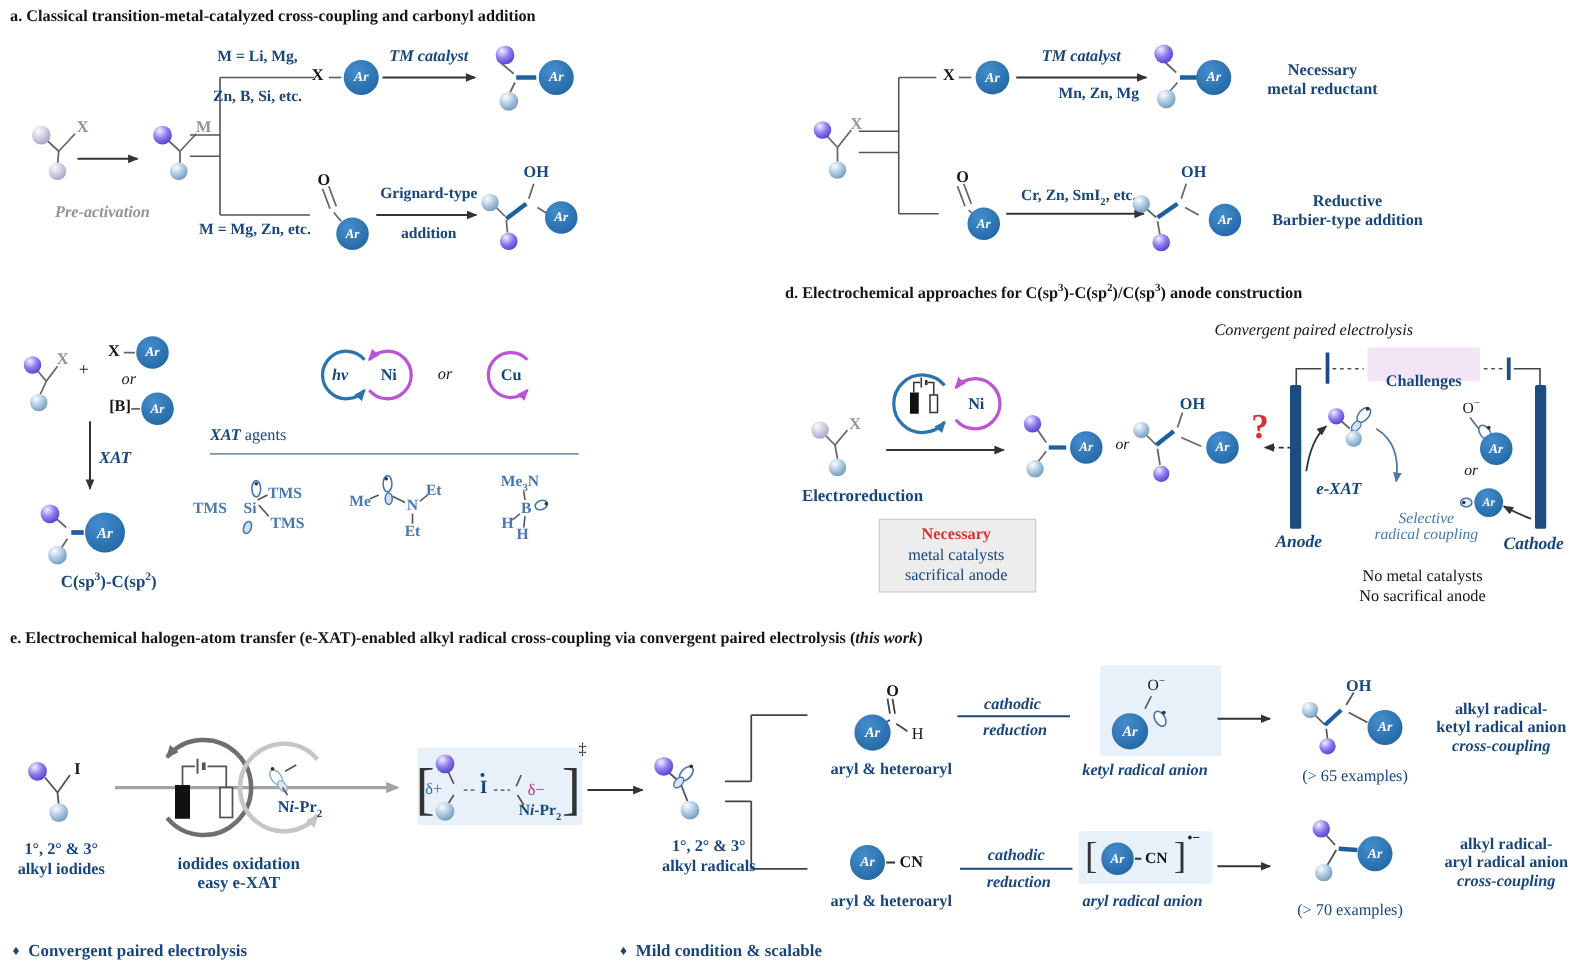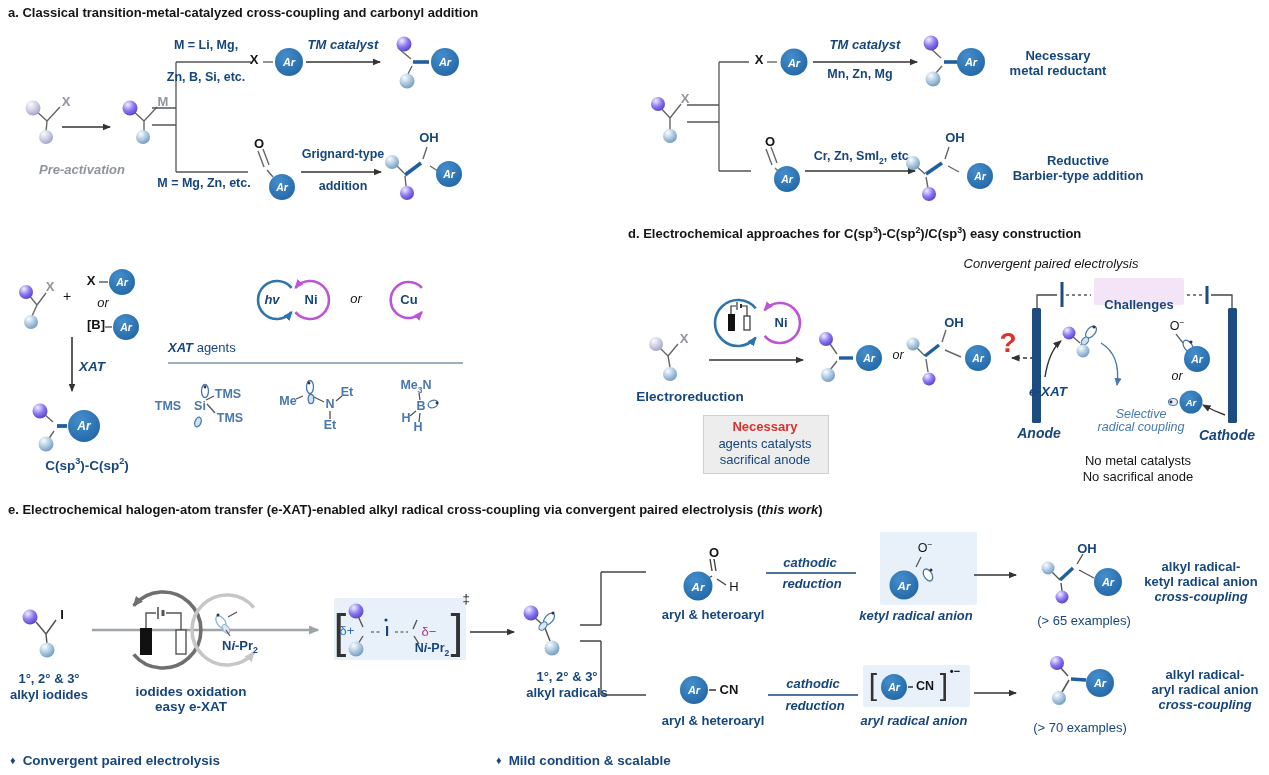--- a/index.html
+++ b/index.html
@@ -1,16 +1,16 @@
 <!DOCTYPE html>
 <html><head>
 <meta charset="utf-8">
 <style>
   body{margin:0}
-  #cv{position:relative;width:1269px;height:775px;background:#fff;overflow:hidden;font-family:Liberation Sans, sans-serif}
+  #cv{position:relative;width:1269px;height:775px;background:#fff;overflow:hidden;font-family:Liberation Serif, serif}
   .p{position:absolute}
   svg.ly{position:absolute;left:0;top:0;overflow:visible}
   .t{position:absolute;white-space:nowrap;transform:translate(-50%,-50%);line-height:1.1}
   .tl{position:absolute;white-space:nowrap;line-height:1.15}
   .b{font-weight:700}.i{font-style:italic}
   .navy{color:#17467c}.blk{color:#151515}.gy{color:#8f959c}.rd{color:#d8322e}
   .stl{color:#4878ad}.mg{color:#b03090}.dbl{color:#2f6db5}.f11{font-size:11px}.f125{font-size:12.5px}
   .f13{font-size:13px}.f135{font-size:13.5px}.f14{font-size:14px}.f15{font-size:15px}
   .f28{font-size:28px}.f30{font-size:30px}
   .ttl{font-size:13px;font-weight:700;color:#151515}
@@ -127,21 +127,21 @@
       <path d="M314,62 L328,62"></path>
           <path d="M296,174 L312,163"></path>
     </g>
   </svg>
   <div class="sph v" style="left:28px;top:104px;width:14px;height:14px"></div>
   <div class="sph s" style="left:40px;top:136px;width:14px;height:14px"></div>
   <div class="t gy b f13" style="left:55px;top:99px">X</div>
   <div class="t blk b f13" style="left:129px;top:60px">X</div>
   <div class="ar" style="left:164px;top:62px;width:27px;height:27px;font-size:11px">Ar</div>
   <div class="t navy b i f13" style="left:235px;top:45px">TM catalyst</div>
-  <div class="t navy b f125" style="left:230px;top:75px">Mn, Zn, Mg</div>
+  <div class="t navy b f125" style="left:249px;top:75px">Mn, Zn, Mg</div>
   <div class="sph v" style="left:301px;top:43px;width:15px;height:15px"></div>
   <div class="sph s" style="left:303px;top:79px;width:15px;height:15px"></div>
   <div class="ar" style="left:341px;top:62px;width:28px;height:28px;font-size:11px">Ar</div>
   <div class="t navy b f13" style="left:428px;top:56px">Necessary</div>
   <div class="t navy b f13" style="left:428px;top:71px">metal reductant</div>
   <div class="t blk b f13" style="left:140px;top:142px">O</div>
   <div class="ar" style="left:157px;top:179px;width:26px;height:26px;font-size:10.5px">Ar</div>
   <div class="t navy b f125" style="left:233px;top:157px"><span>Cr, Zn, SmI</span><sub>2</sub><span>, etc.</span></div>
   <div class="t navy b f13" style="left:325px;top:138px">OH</div>
   <div class="sph s" style="left:283px;top:163px;width:14px;height:14px"></div>
@@ -252,45 +252,45 @@
       <circle cx="571" cy="127" r="1.5" fill="#333"></circle>
       <ellipse cx="553" cy="187" rx="4.5" ry="3.5" fill="#e6eef5" stroke="#4878ad" stroke-width="1.2"></ellipse>
       <circle cx="551" cy="187" r="1.4" fill="#333"></circle>
     </g>
     <g fill="none">
       <path d="M425,162 Q429,136 441,126" stroke="#333" stroke-width="1.4" marker-end="url(#mk-blk)"></path>
       <path d="M481,128 Q501,140 497,170" stroke="#4878ad" stroke-width="1.4" marker-end="url(#mk-steel)"></path>
       <path d="M605,200 Q594,196 583,190" stroke="#333" stroke-width="1.4" marker-end="url(#mk-blk)"></path>
     </g>
   </svg>
-  <div class="tl ttl" style="left:8px;top:12px"><span>d. Electrochemical approaches for C(sp</span><sup>3</sup><span>)-C(sp</span><sup>2</sup><span>)/C(sp</span><sup>3</sup><span>) easy construction</span></div>
+  <div class="tl ttl" style="left:8px;top:12px"><span>d. Electrochemical approaches for C(sp</span><sup>3</sup><span>)-C(sp</span><sup>2</sup><span>)/C(sp</span><sup>3</sup><span>) anode construction</span></div>
   <div class="t blk i f13" style="left:431px;top:49px">Convergent paired electrolysis</div>
   <div class="sph pl" style="left:36px;top:129px;width:14px;height:14px"></div>
   <div class="sph s" style="left:50px;top:159px;width:14px;height:14px"></div>
   <div class="t gy b f13" style="left:64px;top:124px">X</div>
   <div class="t navy b f13" style="left:161px;top:108px">Ni</div>
   <div class="t navy b f135" style="left:70px;top:182px">Electroreduction</div>
   <div class="bx" style="left:83px;top:200px;width:124px;height:57px;background:#ededed;border:1px solid #cfcfcf"></div>
   <div class="t rd b f13" style="left:145px;top:212px">Necessary</div>
-  <div class="t navy f13" style="left:145px;top:229px">agents catalysts</div>
+  <div class="t navy f13" style="left:145px;top:229px">metal catalysts</div>
   <div class="t navy f13" style="left:145px;top:245px">sacrifical anode</div>
   <div class="sph v" style="left:206px;top:124px;width:14px;height:14px"></div>
   <div class="sph s" style="left:208px;top:160px;width:14px;height:14px"></div>
   <div class="ar" style="left:249px;top:143px;width:26px;height:26px;font-size:10.5px">Ar</div>
   <div class="t blk i f125" style="left:278px;top:141px">or</div>
   <div class="t navy b f13" style="left:334px;top:108px">OH</div>
   <div class="sph s" style="left:293px;top:129px;width:13px;height:13px"></div>
   <div class="sph v" style="left:309px;top:164px;width:13px;height:13px"></div>
   <div class="ar" style="left:358px;top:143px;width:26px;height:26px;font-size:10.5px">Ar</div>
   <div class="t rd b f28" style="left:388px;top:128px">?</div>
   <div class="bx" style="left:474px;top:63px;width:90px;height:27px;background:#f3e4f6;border-radius:2px"></div>
   <div class="t navy b f13" style="left:519px;top:90px">Challenges</div>
   <div class="sph v" style="left:449px;top:118px;width:13px;height:13px"></div>
   <div class="sph s" style="left:463px;top:136px;width:13px;height:13px"></div>
-  <div class="t navy b i f135" style="left:428px;top:177px">e-XAT</div>
+  <div class="t navy b i f135" style="left:451px;top:177px">e-XAT</div>
   <div class="t blk f125" style="left:557px;top:112px"><span>O</span><sup>−</sup></div>
   <div class="ar" style="left:577px;top:144px;width:26px;height:26px;font-size:10.5px">Ar</div>
   <div class="t blk i f125" style="left:557px;top:162px">or</div>
   <div class="ar" style="left:571px;top:187px;width:23px;height:23px;font-size:9.5px">Ar</div>
   <div class="t stl i f125" style="left:521px;top:200px">Selective</div>
   <div class="t stl i f125" style="left:521px;top:213px">radical coupling</div>
   <div class="t navy b i f14" style="left:419px;top:219px">Anode</div>
   <div class="t navy b i f14" style="left:607px;top:221px">Cathode</div>
   <div class="t blk f13" style="left:518px;top:246px">No metal catalysts</div>
   <div class="t blk f13" style="left:518px;top:262px">No sacrifical anode</div>

